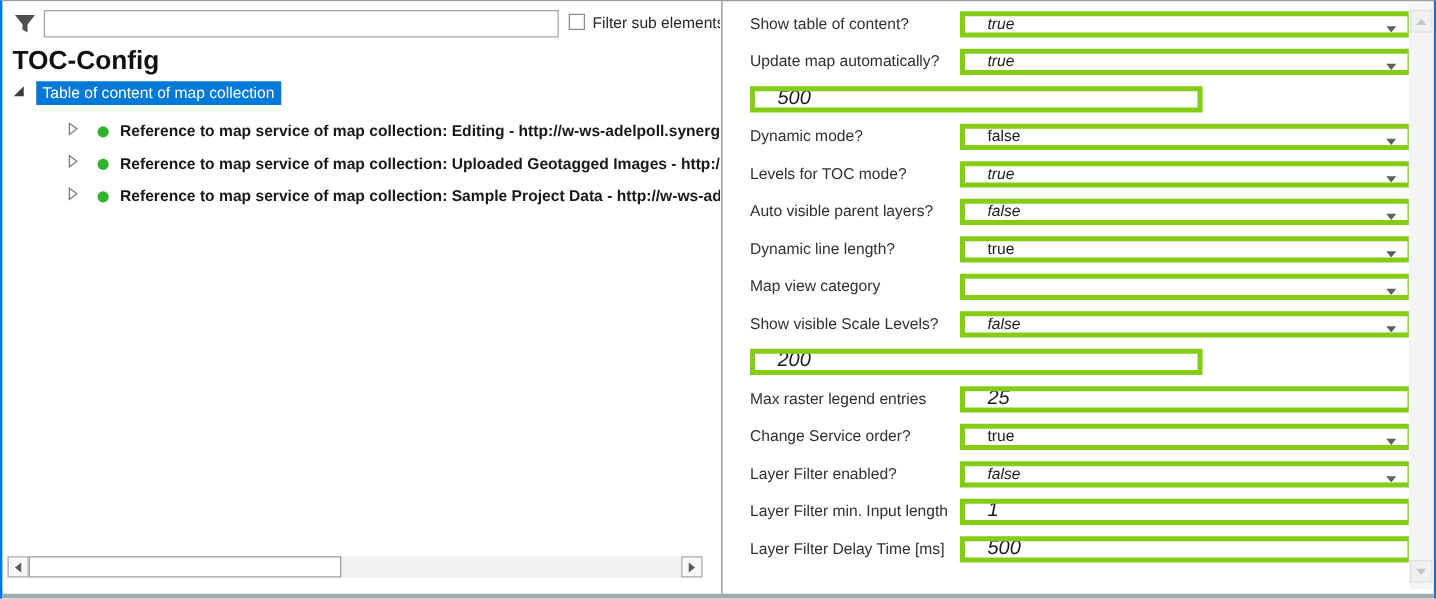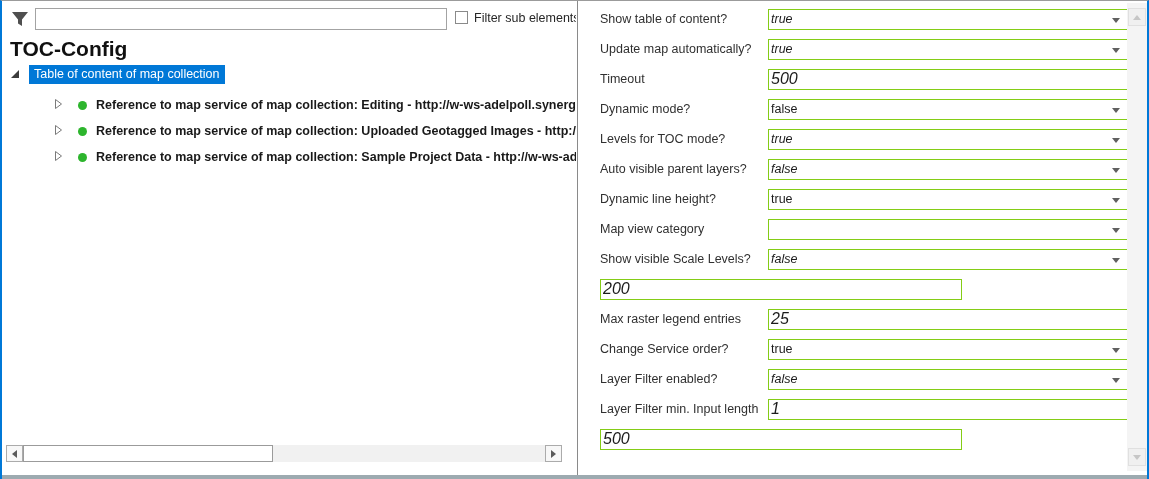--- a/index.html
+++ b/index.html
@@ -40,22 +40,22 @@
   .tri-left { width:0; height:0; border-top:4px solid transparent; border-bottom:4px solid transparent; border-right:5px solid #5a5a5a; }
   .tri-right { width:0; height:0; border-top:4px solid transparent; border-bottom:4px solid transparent; border-left:5px solid #5a5a5a; }
 
   .panel-divider { position:absolute; left:575px; top:0; bottom:4px; width:1px; background:#8a8a8a; }
 
   
   .right-panel { position:absolute; left:584px; top:3px; width:549px; }
   .prop-row { display:flex; align-items:center; height:30px; padding-left:14px; }
   .prop-label { width:168px; flex:none; font-size:12.5px; color:#303030; white-space:nowrap; }
   .prop-control {
-    position:relative; width:362px; height:21px; border:1px solid #84cc16; background:#fff;
-    display:flex; align-items:center; padding:0 20px 0 2px; font-size:12.5px; color:#1b1b1b; white-space:nowrap; overflow:hidden;
+    position:relative; width:362px; height:21px; border:4px solid #84cc16; background:#fff;
+    display:flex; align-items:center; padding:0 20px 0 18px; font-size:12.5px; color:#1b1b1b; white-space:nowrap; overflow:hidden;
   }
   .prop-control .val.italic { font-style:italic; }
   .prop-control input {
     width:100%; border:none; outline:none; background:transparent; font-family:inherit; font-size:16px; color:#1b1b1b; padding:0;
   }
   .prop-control input.italic { font-style:italic; }
   .dd-arrow { position:absolute; right:9px; top:8px; width:0; height:0;
     border-left:4px solid transparent; border-right:4px solid transparent; border-top:5px solid #5f5f5f; }
 
   
@@ -150,21 +150,20 @@
 
     <div class="prop-row">
       <span class="prop-label">Update map automatically?</span>
       <div class="prop-control">
         <span class="val italic">true</span>
         <span class="dd-arrow"></span>
       </div>
     </div>
 
     <div class="prop-row">
-      <span class="prop-label">Timeout</span>
       <div class="prop-control">
         <input class="italic" type="text" value="500" style="">
       </div>
     </div>
 
     <div class="prop-row">
       <span class="prop-label">Dynamic mode?</span>
       <div class="prop-control">
         <span class="val">false</span>
         <span class="dd-arrow"></span>
@@ -181,21 +180,21 @@
 
     <div class="prop-row">
       <span class="prop-label">Auto visible parent layers?</span>
       <div class="prop-control">
         <span class="val italic">false</span>
         <span class="dd-arrow"></span>
       </div>
     </div>
 
     <div class="prop-row">
-      <span class="prop-label">Dynamic line height?</span>
+      <span class="prop-label">Dynamic line length?</span>
       <div class="prop-control">
         <span class="val">true</span>
         <span class="dd-arrow"></span>
       </div>
     </div>
 
     <div class="prop-row">
       <span class="prop-label">Map view category</span>
       <div class="prop-control">
         <span class="val"></span>
@@ -241,20 +240,21 @@
     </div>
 
     <div class="prop-row">
       <span class="prop-label">Layer Filter min. Input length</span>
       <div class="prop-control">
         <input class="italic" type="text" value="1" style="">
       </div>
     </div>
 
     <div class="prop-row">
+      <span class="prop-label">Layer Filter Delay Time [ms]</span>
       <div class="prop-control">
         <input class="italic" type="text" value="500" style="">
       </div>
     </div>
 
   </div>
 
   <div class="v-scroll">
     <span class="v-btn up">
         <span class="tri-up-dis"></span>

